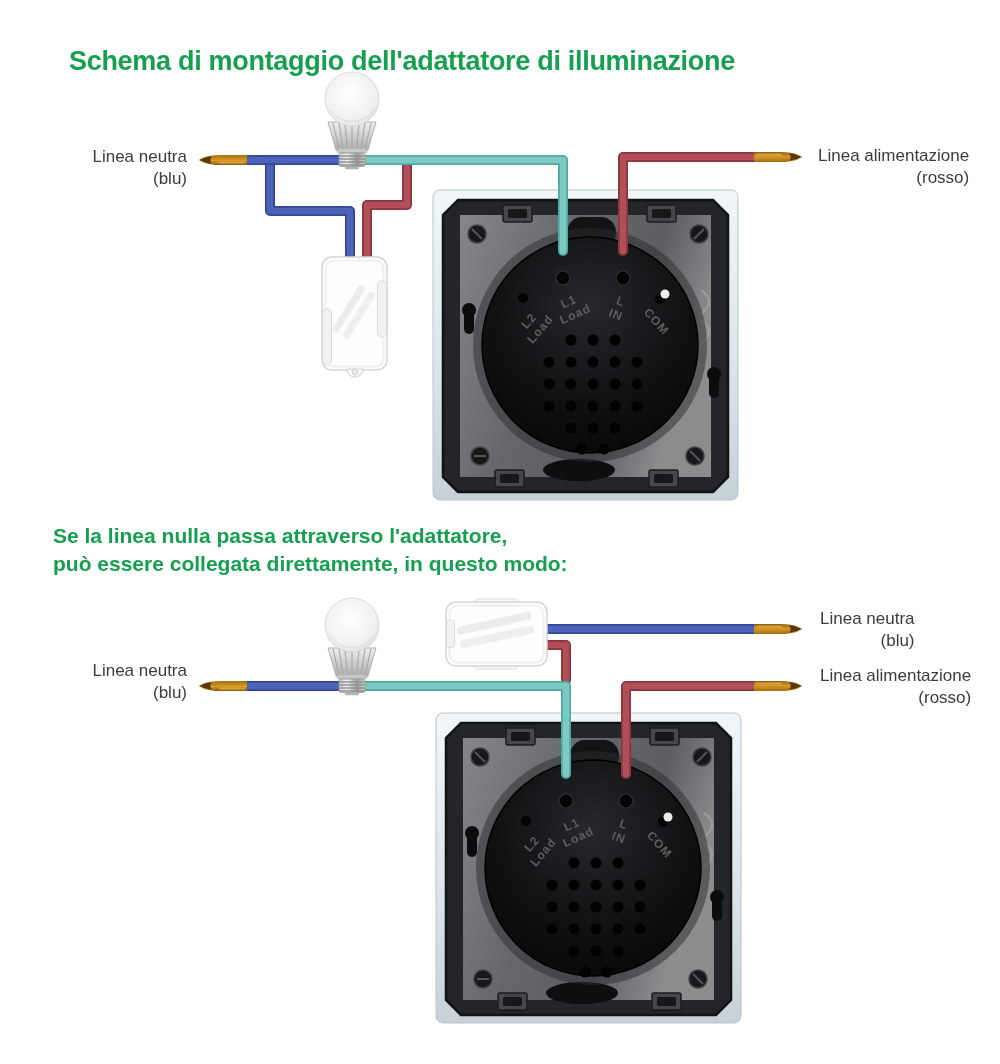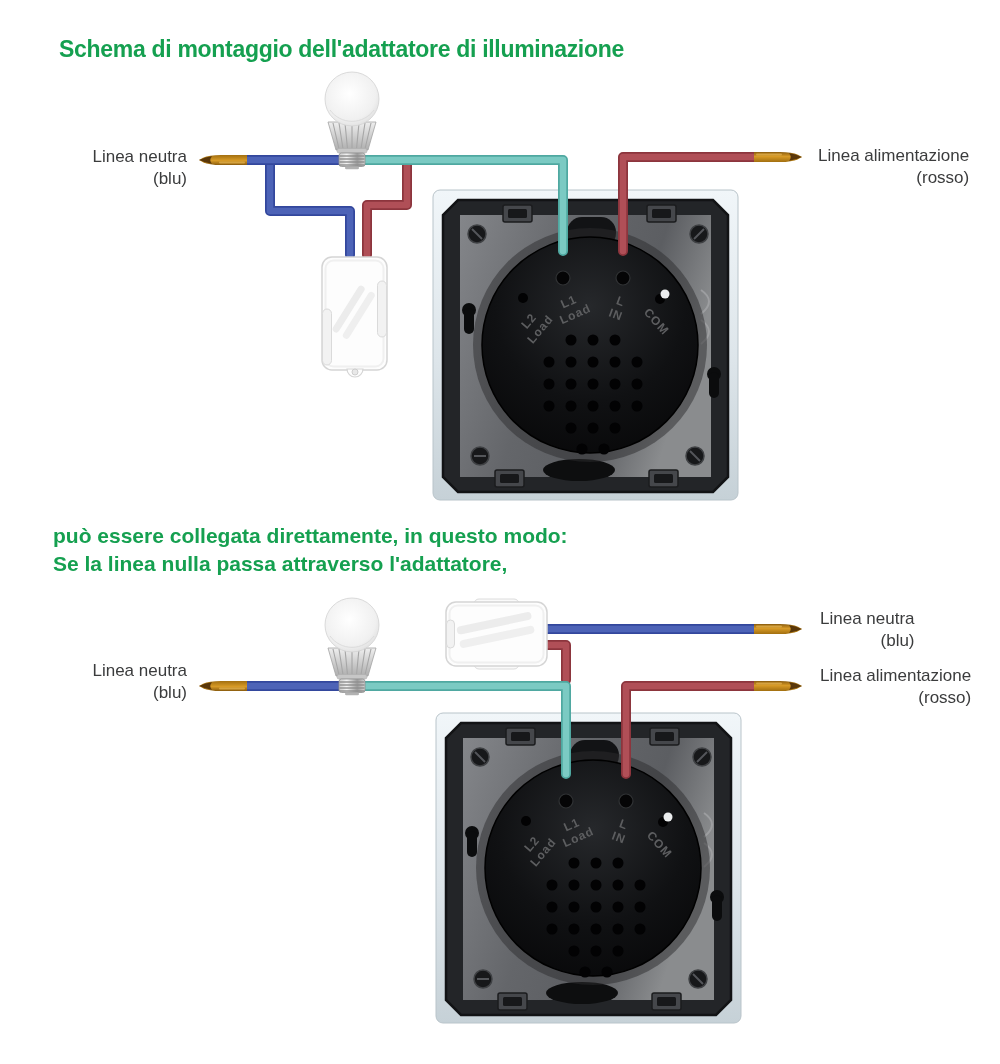--- a/index.html
+++ b/index.html
@@ -1,22 +1,22 @@
 <!DOCTYPE html>
 <html><head>
 <meta charset="utf-8">
 <style>
   html,body{margin:0;padding:0;background:#ffffff;}
   .page{
     position:relative;width:1000px;height:1064px;background:#ffffff;
     font-family:"Liberation Sans", sans-serif;overflow:hidden;
   }
   .page-title{
-    position:absolute;left:53px;top:30px;margin:6px;
-    font-size:23px;font-weight:bold;color:#15a050;letter-spacing:-0.3px;
+    position:absolute;left:53px;top:30px;margin:16px;
+    font-size:27px;font-weight:bold;color:#15a050;letter-spacing:-0.3px;
   }
   .subtitle{
     position:absolute;left:53px;top:522px;
     font-size:21px;font-weight:bold;color:#15a050;line-height:28px;
   }
   .diagram-svg{position:absolute;left:0;top:0;}
   .wire-label{
     position:absolute;font-size:17px;color:#3b3c3d;line-height:22px;white-space:nowrap;text-align:right;
   }
   .align-r{text-align:right;}
@@ -280,22 +280,22 @@
       <path class="cRed" d="M755,686 H626 V774"></path>
       <use href="#tip-right" transform="translate(247,686) rotate(180)"></use>
       <use href="#tip-right" transform="translate(754,629)"></use>
       <use href="#tip-right" transform="translate(754,686)"></use>
       <use href="#led-bulb" transform="translate(320,598)"></use>
       <use href="#adapter-h" transform="translate(446,602)"></use>
     </g>
   </svg>
 
   <div class="subtitle">
+    <div>Se la linea nulla passa attraverso l'adattatore,</div>
     <div>può essere collegata direttamente, in questo modo:</div>
-    <div>Se la linea nulla passa attraverso l'adattatore,</div>
   </div>
 
   <div class="wire-label align-r" style="right:813px;top:146px;">
     <div>Linea neutra</div>
     <div>(blu)</div>
   </div>
   <div class="wire-label" style="left:818px;top:145px;">
     <div>Linea alimentazione</div>
     <div>(rosso)</div>
   </div>

